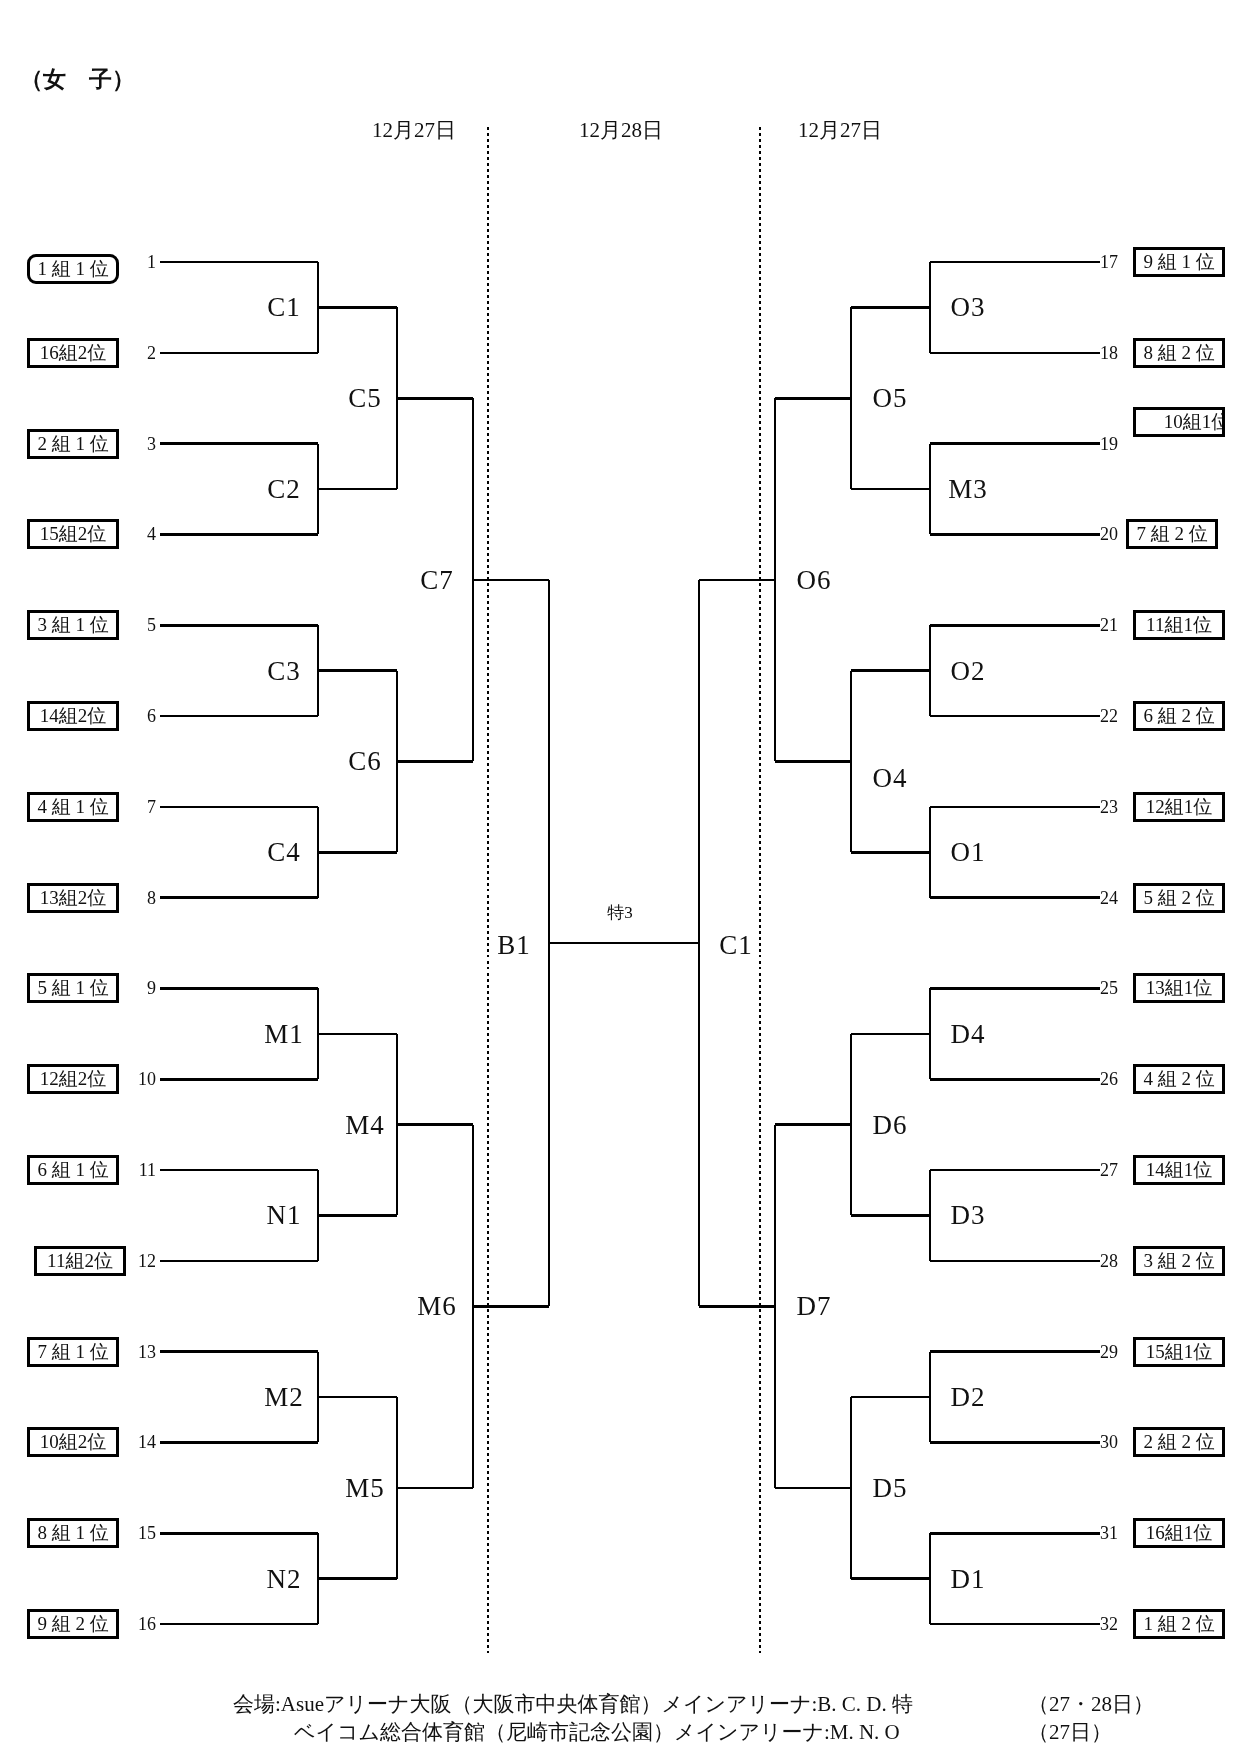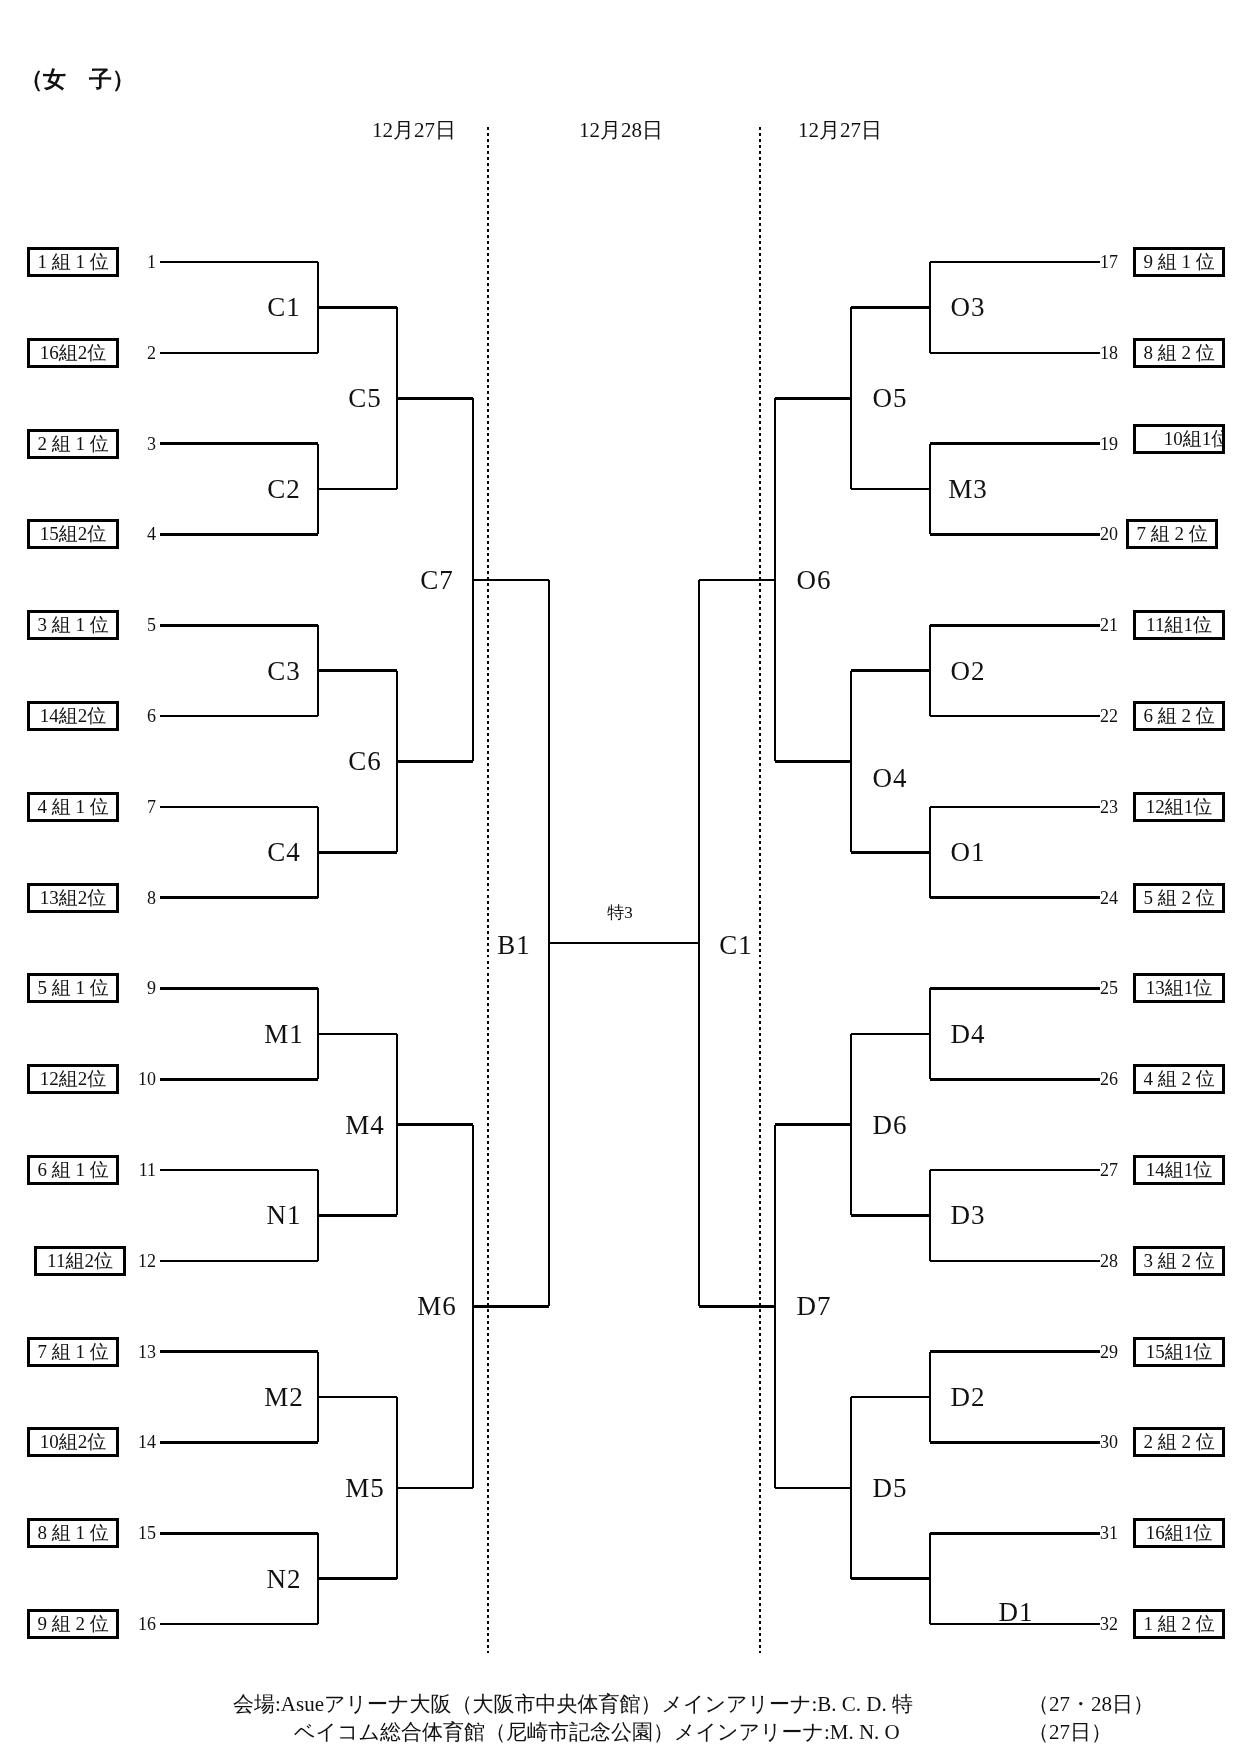--- a/index.html
+++ b/index.html
@@ -48,21 +48,21 @@
   <div class="abs date-label" style="left:414px">12月27日</div>
   <div class="abs date-label" style="left:621px">12月28日</div>
   <div class="abs date-label" style="left:840px">12月27日</div>
 
   <svg id="bracket-svg" class="abs" style="left:0;top:0" width="1248" height="1751" viewBox="0 0 1248 1751">
     <path id="solid-lines" fill="none" stroke="#000" stroke-width="2.6" shape-rendering="crispEdges" d="M160 262L318 262M160 352.8L318 352.8M160 443.6L318 443.6M160 534.4L318 534.4M160 625.2L318 625.2M160 716L318 716M160 806.8L318 806.8M160 897.6L318 897.6M160 988.4L318 988.4M160 1079.1999999999998L318 1079.1999999999998M160 1170L318 1170M160 1260.8L318 1260.8M160 1351.6L318 1351.6M160 1442.3999999999999L318 1442.3999999999999M160 1533.2L318 1533.2M160 1624L318 1624M318 262L318 352.8M318 307.4L397 307.4M318 443.6L318 534.4M318 489L397 489M318 625.2L318 716M318 670.6L397 670.6M318 806.8L318 897.6M318 852.2L397 852.2M318 988.4L318 1079.1999999999998M318 1033.8L397 1033.8M318 1170L318 1260.8M318 1215.4L397 1215.4M318 1351.6L318 1442.3999999999999M318 1397L397 1397M318 1533.2L318 1624M318 1578.6L397 1578.6M397 307.4L397 489M397 398.2L473 398.2M397 670.6L397 852.2M397 761.4000000000001L473 761.4000000000001M397 1033.8L397 1215.4M397 1124.6L473 1124.6M397 1397L397 1578.6M397 1487.8L473 1487.8M473 398.2L473 761.4000000000001M473 579.8000000000001L549 579.8000000000001M473 1124.6L473 1487.8M473 1306.1999999999998L549 1306.1999999999998M549 579.8000000000001L549 1306.1999999999998M1100 262L930 262M1100 352.8L930 352.8M1100 443.6L930 443.6M1100 534.4L930 534.4M1100 625.2L930 625.2M1100 716L930 716M1100 806.8L930 806.8M1100 897.6L930 897.6M1100 988.4L930 988.4M1100 1079.1999999999998L930 1079.1999999999998M1100 1170L930 1170M1100 1260.8L930 1260.8M1100 1351.6L930 1351.6M1100 1442.3999999999999L930 1442.3999999999999M1100 1533.2L930 1533.2M1100 1624L930 1624M930 262L930 352.8M930 307.4L851 307.4M930 443.6L930 534.4M930 489L851 489M930 625.2L930 716M930 670.6L851 670.6M930 806.8L930 897.6M930 852.2L851 852.2M930 988.4L930 1079.1999999999998M930 1033.8L851 1033.8M930 1170L930 1260.8M930 1215.4L851 1215.4M930 1351.6L930 1442.3999999999999M930 1397L851 1397M930 1533.2L930 1624M930 1578.6L851 1578.6M851 307.4L851 489M851 398.2L775 398.2M851 670.6L851 852.2M851 761.4000000000001L775 761.4000000000001M851 1033.8L851 1215.4M851 1124.6L775 1124.6M851 1397L851 1578.6M851 1487.8L775 1487.8M775 398.2L775 761.4000000000001M775 579.8000000000001L699 579.8000000000001M775 1124.6L775 1487.8M775 1306.1999999999998L699 1306.1999999999998M699 579.8000000000001L699 1306.1999999999998M549 943L699 943"></path>
     <path id="dashed-lines" fill="none" stroke="#000" stroke-width="2" stroke-dasharray="2.5 3.5" shape-rendering="crispEdges" d="M488 127V1653M760 127V1653"></path>
   </svg>
 
   <div id="overlay" class="abs" style="left:0;top:0;width:0;height:0">
-      <div class="abs seed-box" style="left: 27px; top: 247px;">1 組 1 位</div>
+      <div class="abs seed-box" style="left: 27px; top: 254px; border-radius: 9px;">1 組 1 位</div>
       <div class="abs seed-no" style="left: 122px; top: 250px; text-align: right;">1</div>
       <div class="abs seed-box" style="left: 27px; top: 337.8px;">16組2位</div>
       <div class="abs seed-no" style="left: 122px; top: 340.8px; text-align: right;">2</div>
       <div class="abs seed-box" style="left: 27px; top: 428.6px;">2 組 1 位</div>
       <div class="abs seed-no" style="left: 122px; top: 431.6px; text-align: right;">3</div>
       <div class="abs seed-box" style="left: 27px; top: 519.4px;">15組2位</div>
       <div class="abs seed-no" style="left: 122px; top: 522.4px; text-align: right;">4</div>
       <div class="abs seed-box" style="left: 27px; top: 610.2px;">3 組 1 位</div>
       <div class="abs seed-no" style="left: 122px; top: 613.2px; text-align: right;">5</div>
       <div class="abs seed-box" style="left: 27px; top: 701px;">14組2位</div>
@@ -99,21 +99,21 @@
       <div class="abs match-label" style="left: 365px; top: 761.4px;">C6</div>
       <div class="abs match-label" style="left: 365px; top: 1124.6px;">M4</div>
       <div class="abs match-label" style="left: 365px; top: 1487.8px;">M5</div>
       <div class="abs match-label" style="left: 437px; top: 579.8px;">C7</div>
       <div class="abs match-label" style="left: 437px; top: 1306.2px;">M6</div>
       <div class="abs match-label" style="left: 514px; top: 945px;">B1</div>
       <div class="abs seed-box" style="left: 1133px; top: 247px;">9 組 1 位</div>
       <div class="abs seed-no" style="left: 1100px; top: 250px; text-align: left;">17</div>
       <div class="abs seed-box" style="left: 1133px; top: 337.8px;">8 組 2 位</div>
       <div class="abs seed-no" style="left: 1100px; top: 340.8px; text-align: left;">18</div>
-      <div class="abs seed-box" style="left: 1133px; top: 424px; padding-left: 36px;">10組1位</div>
+      <div class="abs seed-box" style="left: 1133px; top: 407px; padding-left: 36px;">10組1位</div>
       <div class="abs seed-no" style="left: 1100px; top: 431.6px; text-align: left;">19</div>
       <div class="abs seed-box" style="left: 1126px; top: 519.4px;">7 組 2 位</div>
       <div class="abs seed-no" style="left: 1100px; top: 522.4px; text-align: left;">20</div>
       <div class="abs seed-box" style="left: 1133px; top: 610.2px;">11組1位</div>
       <div class="abs seed-no" style="left: 1100px; top: 613.2px; text-align: left;">21</div>
       <div class="abs seed-box" style="left: 1133px; top: 701px;">6 組 2 位</div>
       <div class="abs seed-no" style="left: 1100px; top: 704px; text-align: left;">22</div>
       <div class="abs seed-box" style="left: 1133px; top: 791.8px;">12組1位</div>
       <div class="abs seed-no" style="left: 1100px; top: 794.8px; text-align: left;">23</div>
       <div class="abs seed-box" style="left: 1133px; top: 882.6px;">5 組 2 位</div>
@@ -134,21 +134,21 @@
       <div class="abs seed-no" style="left: 1100px; top: 1521.2px; text-align: left;">31</div>
       <div class="abs seed-box" style="left: 1133px; top: 1609px;">1 組 2 位</div>
       <div class="abs seed-no" style="left: 1100px; top: 1612px; text-align: left;">32</div>
       <div class="abs match-label" style="left: 968px; top: 307.4px;">O3</div>
       <div class="abs match-label" style="left: 968px; top: 489px;">M3</div>
       <div class="abs match-label" style="left: 968px; top: 670.6px;">O2</div>
       <div class="abs match-label" style="left: 968px; top: 852.2px;">O1</div>
       <div class="abs match-label" style="left: 968px; top: 1033.8px;">D4</div>
       <div class="abs match-label" style="left: 968px; top: 1215.4px;">D3</div>
       <div class="abs match-label" style="left: 968px; top: 1397px;">D2</div>
-      <div class="abs match-label" style="left: 1016px; top: 1578.6px; margin-top: 33px;">D1</div>
+      <div class="abs match-label" style="left: 968px; top: 1578.6px;">D1</div>
       <div class="abs match-label" style="left: 890px; top: 398.2px;">O5</div>
       <div class="abs match-label" style="left: 890px; top: 778px;">O4</div>
       <div class="abs match-label" style="left: 890px; top: 1124.6px;">D6</div>
       <div class="abs match-label" style="left: 890px; top: 1487.8px;">D5</div>
       <div class="abs match-label" style="left: 814px; top: 579.8px;">O6</div>
       <div class="abs match-label" style="left: 814px; top: 1306.2px;">D7</div>
       <div class="abs match-label" style="left: 736px; top: 945px;">C1</div>
       <div class="abs final-label" style="left: 620px; top: 912px;">特3</div>
     </div>
 

